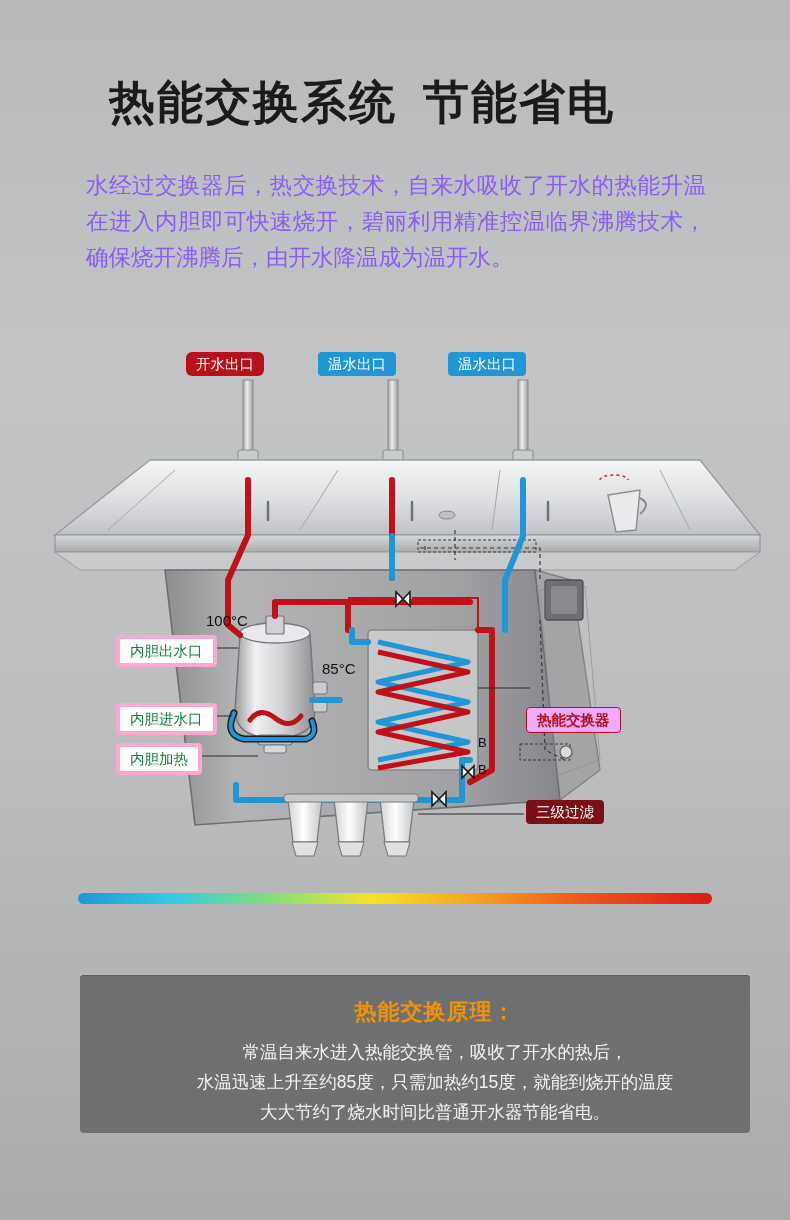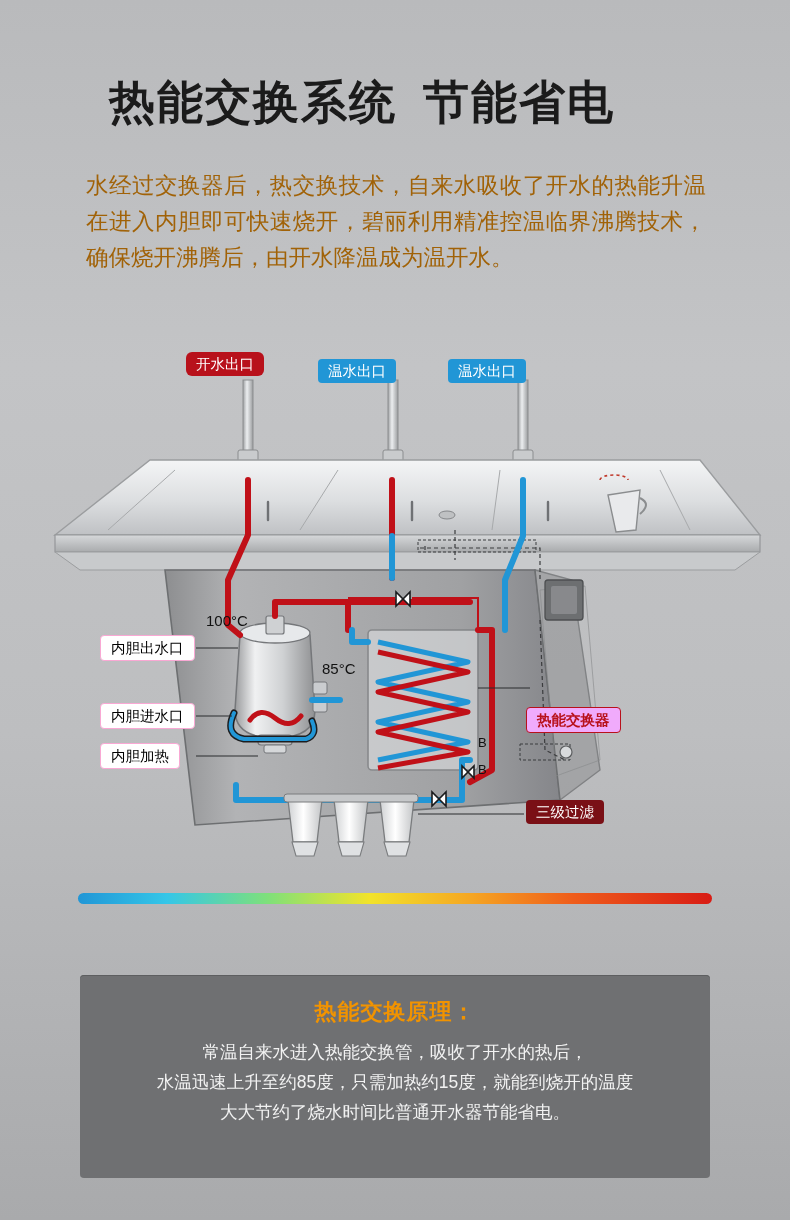--- a/index.html
+++ b/index.html
@@ -12,57 +12,58 @@
   .page{position:relative;width:790px;height:1220px;}
 
   .title{
     position:absolute;left:0;top:72px;width:724px;text-align:center;
     font-size:46px;font-weight:bold;color:#1b1b1b;letter-spacing:2px;
   }
   .title .gap{display:inline-block;width:26px;}
 
   .intro{
     position:absolute;left:86px;top:168px;width:620px;
-    font-size:22.5px;line-height:36px;color:#a16207;text-align:justify;
+    font-size:22.5px;line-height:36px;color:#8b5cf6;text-align:justify;
   }
 
   
   .diagram{position:absolute;left:0;top:330px;width:790px;height:560px;}
   .diagram svg{display:block;}
 
   .lbl{
     position:absolute;border-radius:4px;color:#fff;font-size:14.5px;
     padding:4px 10px;white-space:nowrap;line-height:16px;
   }
   .lbl.red{background:#b8111b;}
-  .lbl.blue{background:#2196d6;margin-top:7px;}
-  .lbl.out{background:#fff;color:#000000;border:1px solid #f9a8d4;}
+  .lbl.blue{background:#2196d6;}
+  .lbl.out{background:#fff;color:#15803d;border:4px solid #f9a8d4;margin-left:16px;}
   .lbl.dark{background:#7a1016;}
 
   .temp{
     position:absolute;font-size:15px;color:#111;font-weight:normal;
   }
 
   
   .gradwrap{position:absolute;left:78px;top:893px;width:634px;}
   .gradbar{
     height:11px;border-radius:6px;
     background:linear-gradient(90deg,#2196d6 0%,#35c6e8 14%,#7fe07a 30%,#f2e32a 46%,#f5a623 62%,#ef5d1b 78%,#d81c15 100%);
   }
   .gradlabels{position:relative;margin-top:12px;height:22px;font-size:17px;color:#1d1d1d;}
   .gradlabels span{position:absolute;}
   .g1{left:-10px;}
   .g2{left:50%;transform:translateX(-50%);}
   .g3{right:-8px;}
 
   
   .panel{
-    position:absolute;left:80px;top:975px;width:630px;height:203px;
+    position:absolute;left:80px;top:975px;width:630px;height:158px;
     background:#6f7072;border-radius:4px;color:#fff;text-align:center;
     box-shadow:0 1px 0 #5d5e60 inset;
+    padding-left:40px;
   }
   .panel h3{
     margin:0;padding-top:22px;font-size:22px;color:#f19300;font-weight:bold;letter-spacing:1px;
   }
   .panel p{margin:0;padding:10px 24px 0;font-size:17.5px;line-height:30px;color:#f2f2f2;}
 </style>
 </head>
 <body>
 
 <div class="page">

